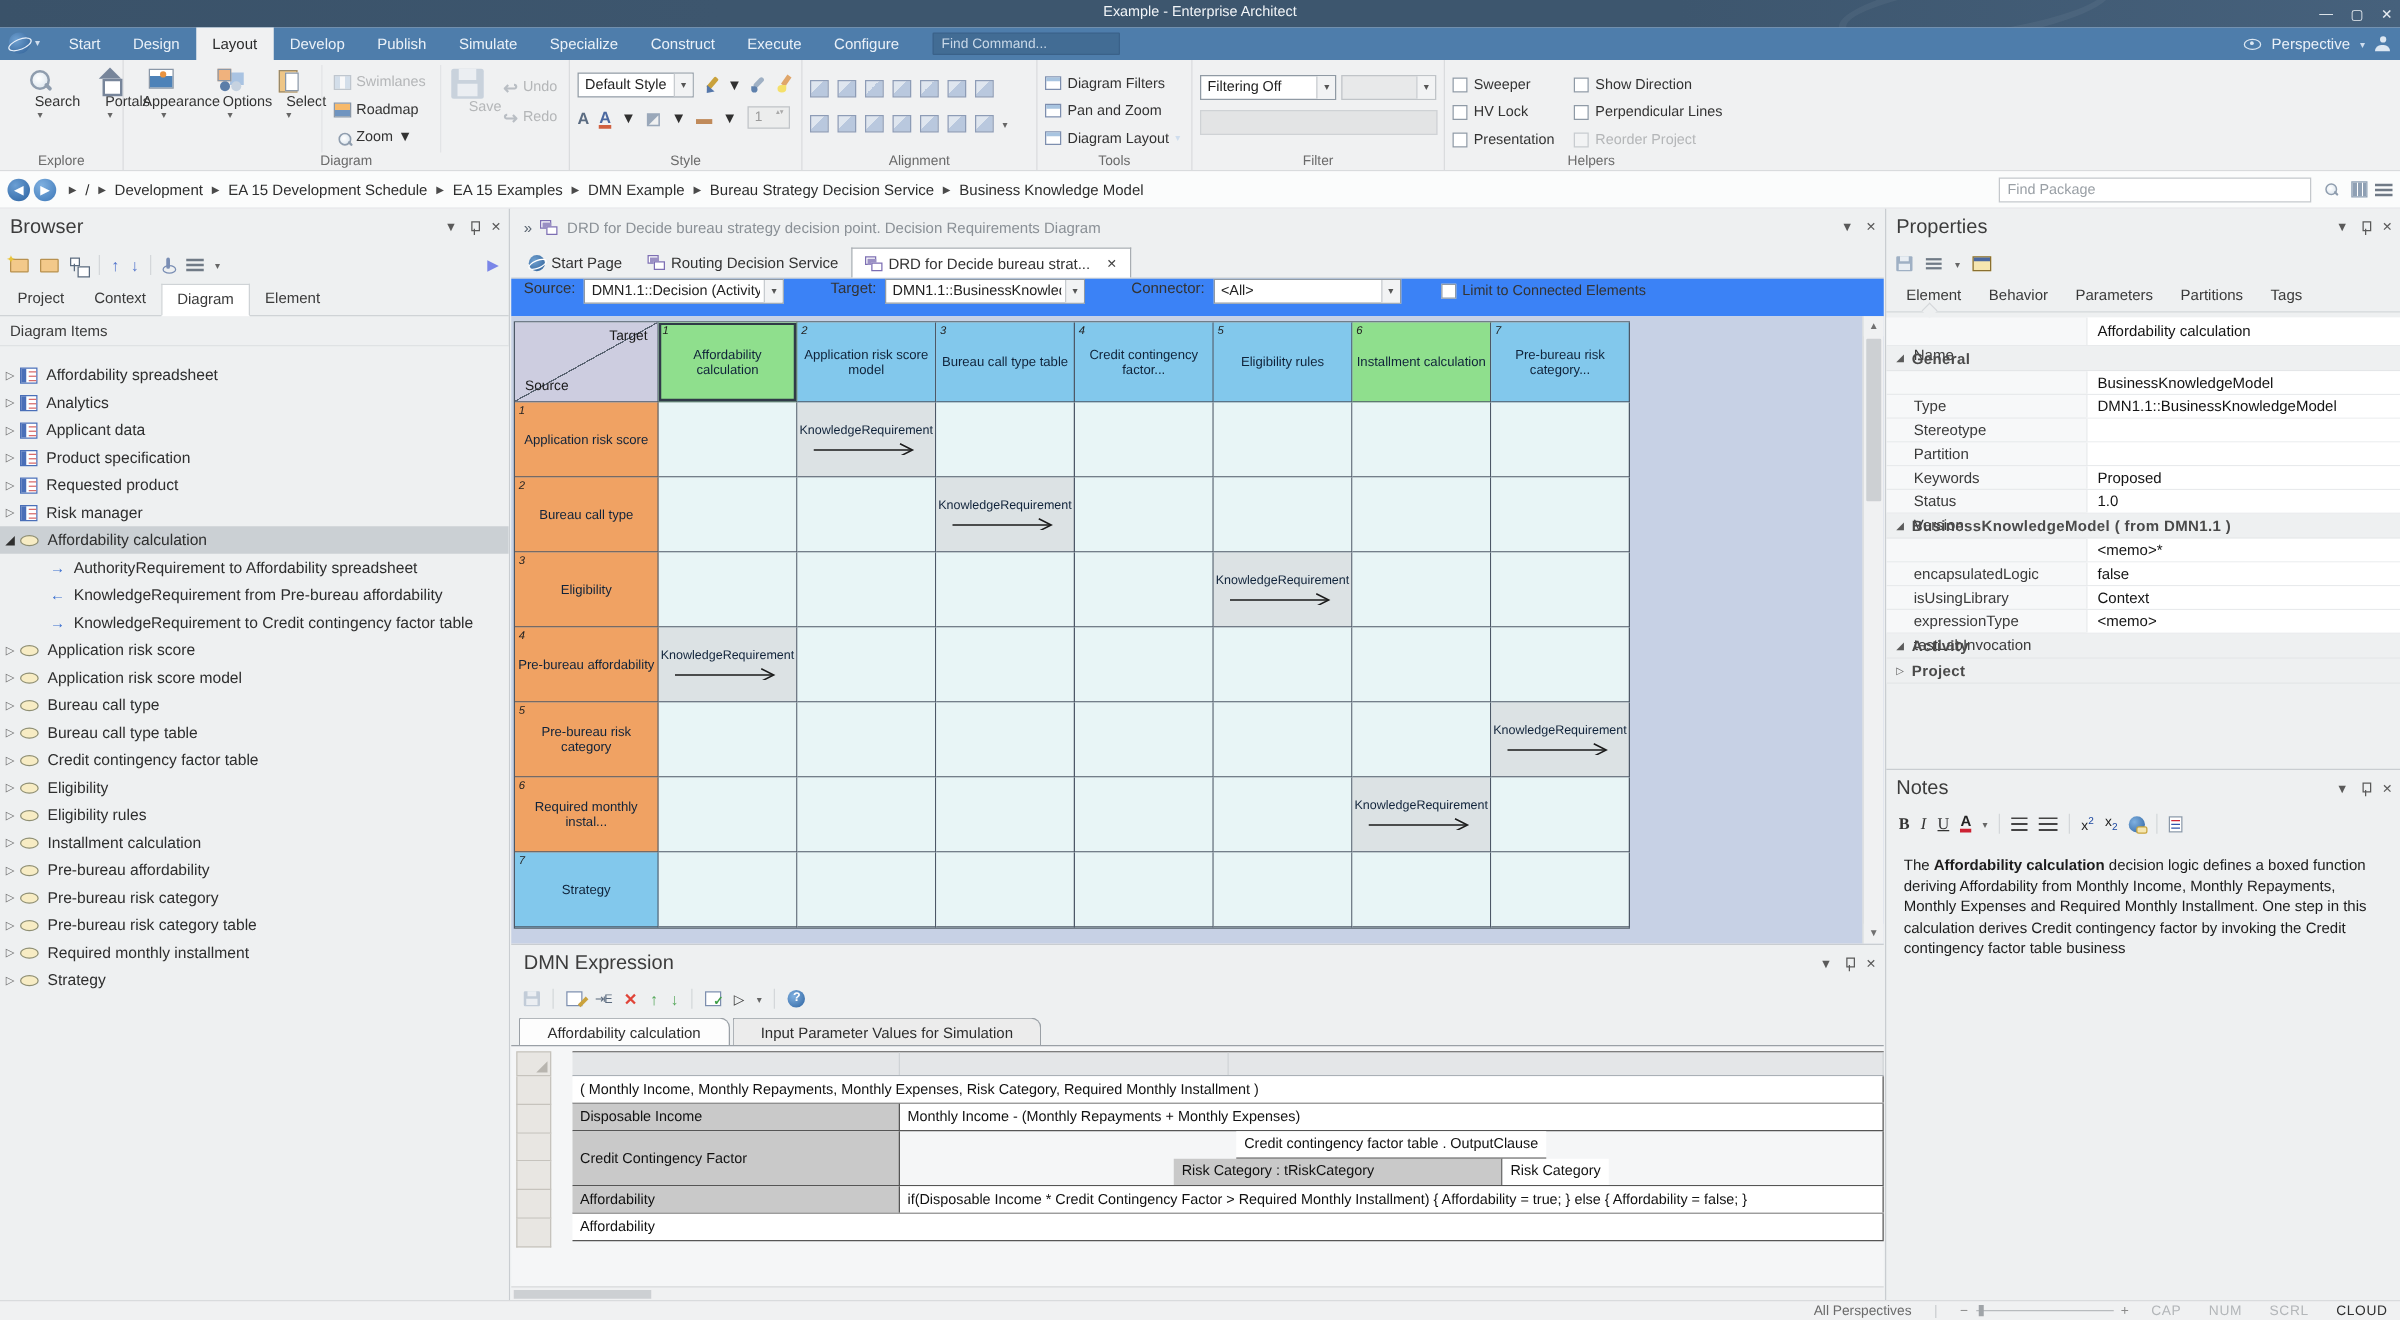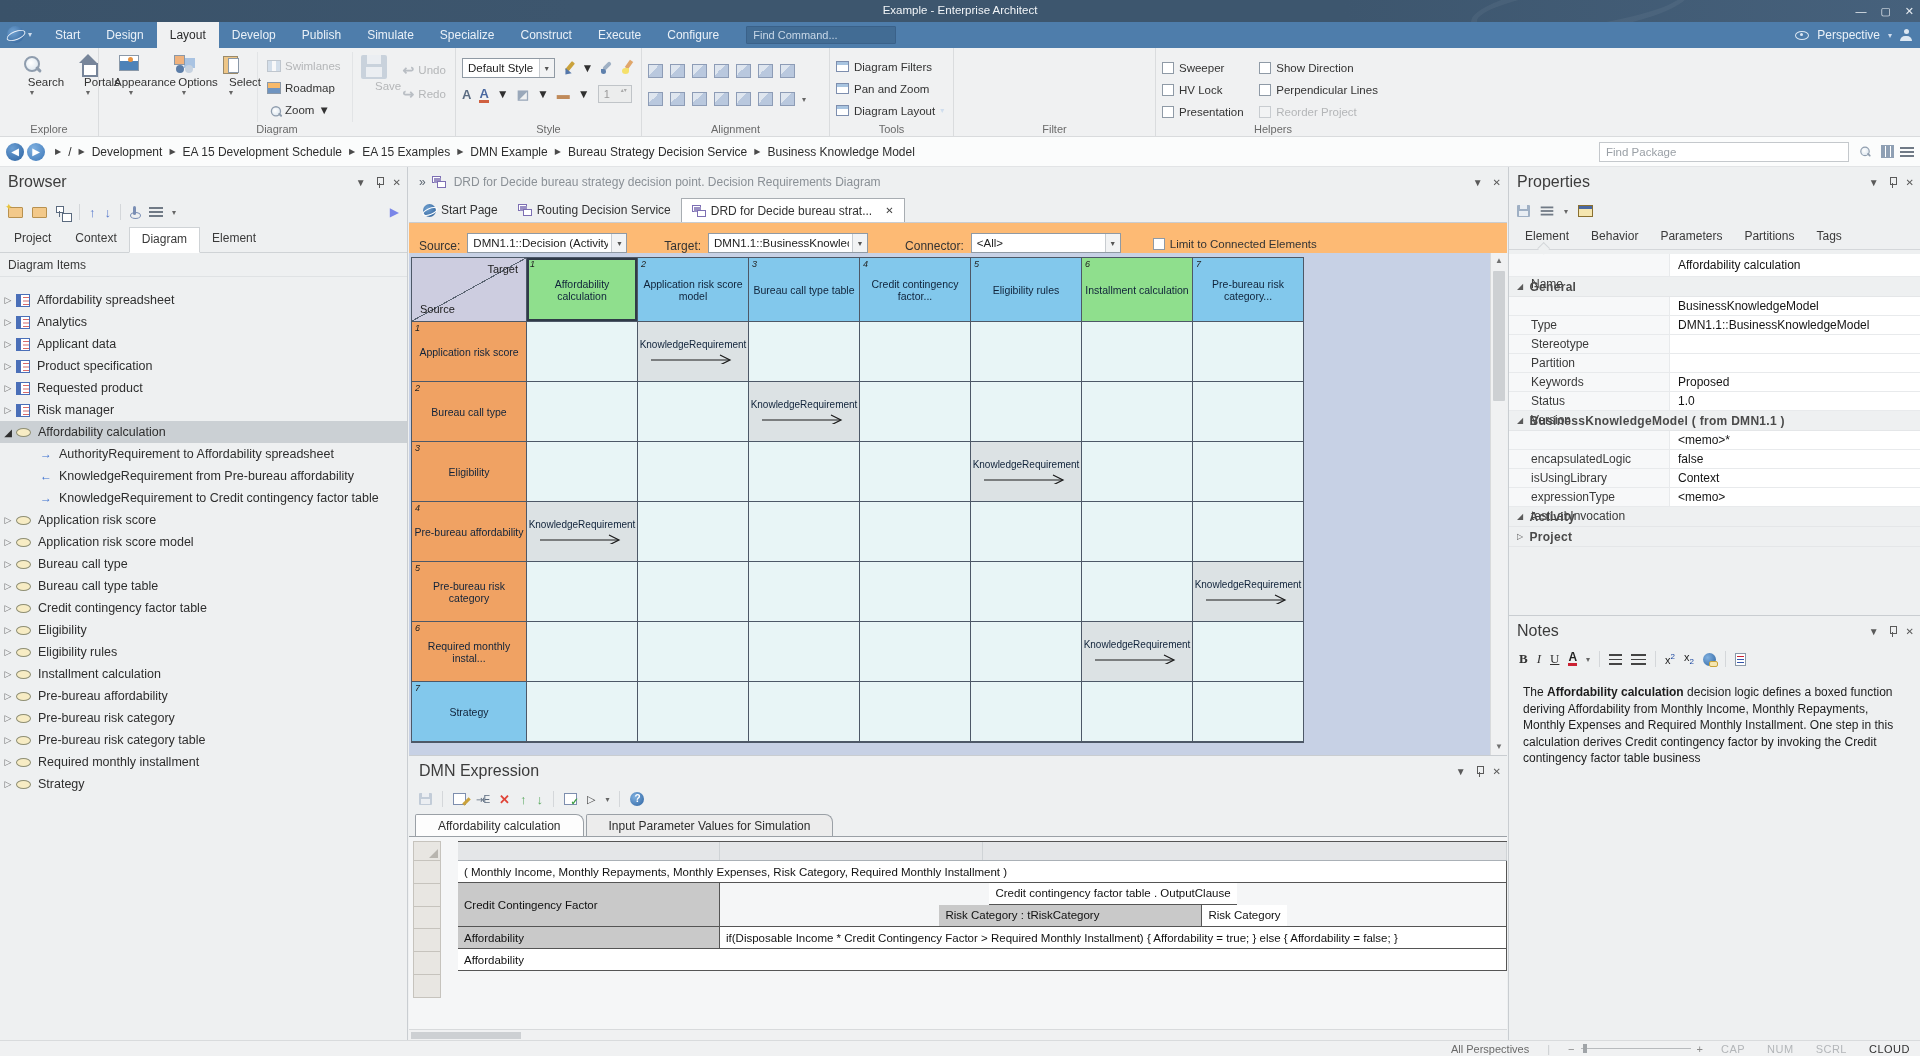--- a/index.html
+++ b/index.html
@@ -155,21 +155,21 @@
   .icon-drd { width:14px; height:12px; position:relative; flex:none; }
   .icon-drd::before { content:""; position:absolute; left:0; top:0; width:7px; height:5px; border:1px solid #7d6fb3; background:#fff; }
   .icon-drd::after { content:""; position:absolute; right:0; bottom:0; width:7px; height:5px; border:1px solid #7d6fb3; background:#fff; box-shadow:-4px -4px 0 -1px #9a90c4; }
   .dcaption .cap-text { font-size:12px; color:#8a9096; }
   .dtabs { height:26px; display:flex; align-items:flex-end; padding-left:4px; border-bottom:1px solid #c9cdd1; background:#eef0f1; }
   .dtab { height:24px; display:flex; align-items:center; gap:5px; padding:0 10px; font-size:12px; color:#333; cursor:default; }
   .dtab.active { background:#fff; border:1px solid #a8adb2; border-bottom:none; }
   .dtab .close-x { margin-left:8px; font-size:10px; color:#444; }
   .icon-startpage { width:13px; height:13px; border-radius:50%; background:radial-gradient(circle at 35% 35%, #6fa0d0, #2d5e95); position:relative; flex:none; }
   .icon-startpage::after { content:""; position:absolute; left:-1px; top:4px; width:14px; height:5px; border:1px solid #fff; border-radius:50%; transform:rotate(-22deg); }
-  .mtoolbar { height:30px; display:flex; align-items:flex-end; gap:7px; padding:0 10px; background:#fdba74; font-size:12px; color:#333; }
+  .mtoolbar { height:30px; display:flex; align-items:flex-start; gap:7px; padding:0 10px; background:#3b82f6; font-size:12px; color:#333; }
   .mtoolbar .mlabel { white-space:nowrap; }
   .mtoolbar .combo { height:20px; }
   .viewport { flex:1; background:#c7d1e5; position:relative; overflow:hidden; }
   .vscroll { position:absolute; right:0; top:0; bottom:0; width:17px; background:#f0f1f2; border-left:1px solid #d8dadc; display:flex; flex-direction:column; }
   .vscroll .sbtn { height:16px; text-align:center; font-size:8px; color:#707070; line-height:16px; background:#f0f1f2; }
   .vscroll .sthumb { margin:2px 2px; height:130px; background:#cdd0d3; border-radius:1px; }
   .hscroll { position:absolute; left:0; right:0; bottom:0; height:11px; background:#f0f1f2; border-top:1px solid #d8dadc; }
   .hscroll .sthumb { margin:2px; width:110px; height:7px; background:#cdd0d3; }
 
   
@@ -432,20 +432,32 @@
           <div class="tools-item">
             <span class="mini-window"></span>
             <span>Diagram Layout</span>
             <span class="caret-down">▾</span>
           </div>
         </div>
       <div class="glabel">Tools</div>
     </div>
 
     <div class="rgroup" style="width:202px;">
+      <div class="vstack" style="gap:8px; padding-top:8px; width:100%;">
+        <div style="display:flex; gap:4px;">
+          <div class="combo" style="width:110px;">
+            <span>Filtering Off</span>
+            <span class="cbtn">▼</span>
+          </div>
+          <div class="combo disabled" style="width:76px;">
+            <span class="cbtn">▼</span>
+          </div>
+        </div>
+        <div class="filterbar"></div>
+      </div>
       <div class="glabel">Filter</div>
     </div>
 
     <div class="rgroup" style="width:234px; border-right:none;">
       <div style="display:grid; grid-template-columns:1fr 1.3fr; gap:2px 6px; padding-top:6px;" id="helpers-checks">
           <span class="chk">
             <span class="box"></span>
             <span>Sweeper</span>
           </span>
           <span class="chk">
@@ -910,20 +922,24 @@
               </div>
             <div class="dt-main" id="dmn-table-main">
                 <div class="dt-headerrow">
                   <div style="width: 262px;"></div>
                   <div style="width: 263px;"></div>
                   <div style="flex: 1 1 0%;"></div>
                 </div>
                 <div class="dt-row rh">
                   <div class="dt-expr" style="flex: 1 1 0%;">( Monthly Income, Monthly Repayments, Monthly Expenses, Risk Category, Required Monthly Installment )</div>
                 </div>
+                <div class="dt-row rh">
+                  <div class="dt-label">Disposable Income</div>
+                  <div class="dt-expr">Monthly Income - (Monthly Repayments + Monthly Expenses)</div>
+                </div>
                 <div class="dt-row" style="height: 44px;">
                   <div class="dt-label">Credit Contingency Factor</div>
                   <div style="flex: 1 1 0%; display: flex; flex-direction: column; padding: 0px; border-right: 1px solid rgb(85, 85, 85);">
                     <div style="height: 22px; background: rgb(255, 255, 255); border-bottom: 1px solid rgb(85, 85, 85); display: flex; align-items: center; padding: 0px 6px;">Credit contingency factor table . OutputClause</div>
                     <div style="height: 22px; display: flex;">
                       <div style="width: 263px; background: rgb(201, 201, 201); border-right: 1px solid rgb(85, 85, 85); display: flex; align-items: center; padding: 0px 6px;">Risk Category : tRiskCategory</div>
                       <div style="flex: 1 1 0%; background: rgb(255, 255, 255); display: flex; align-items: center; padding: 0px 6px;">Risk Category</div>
                     </div>
                   </div>
                 </div>

